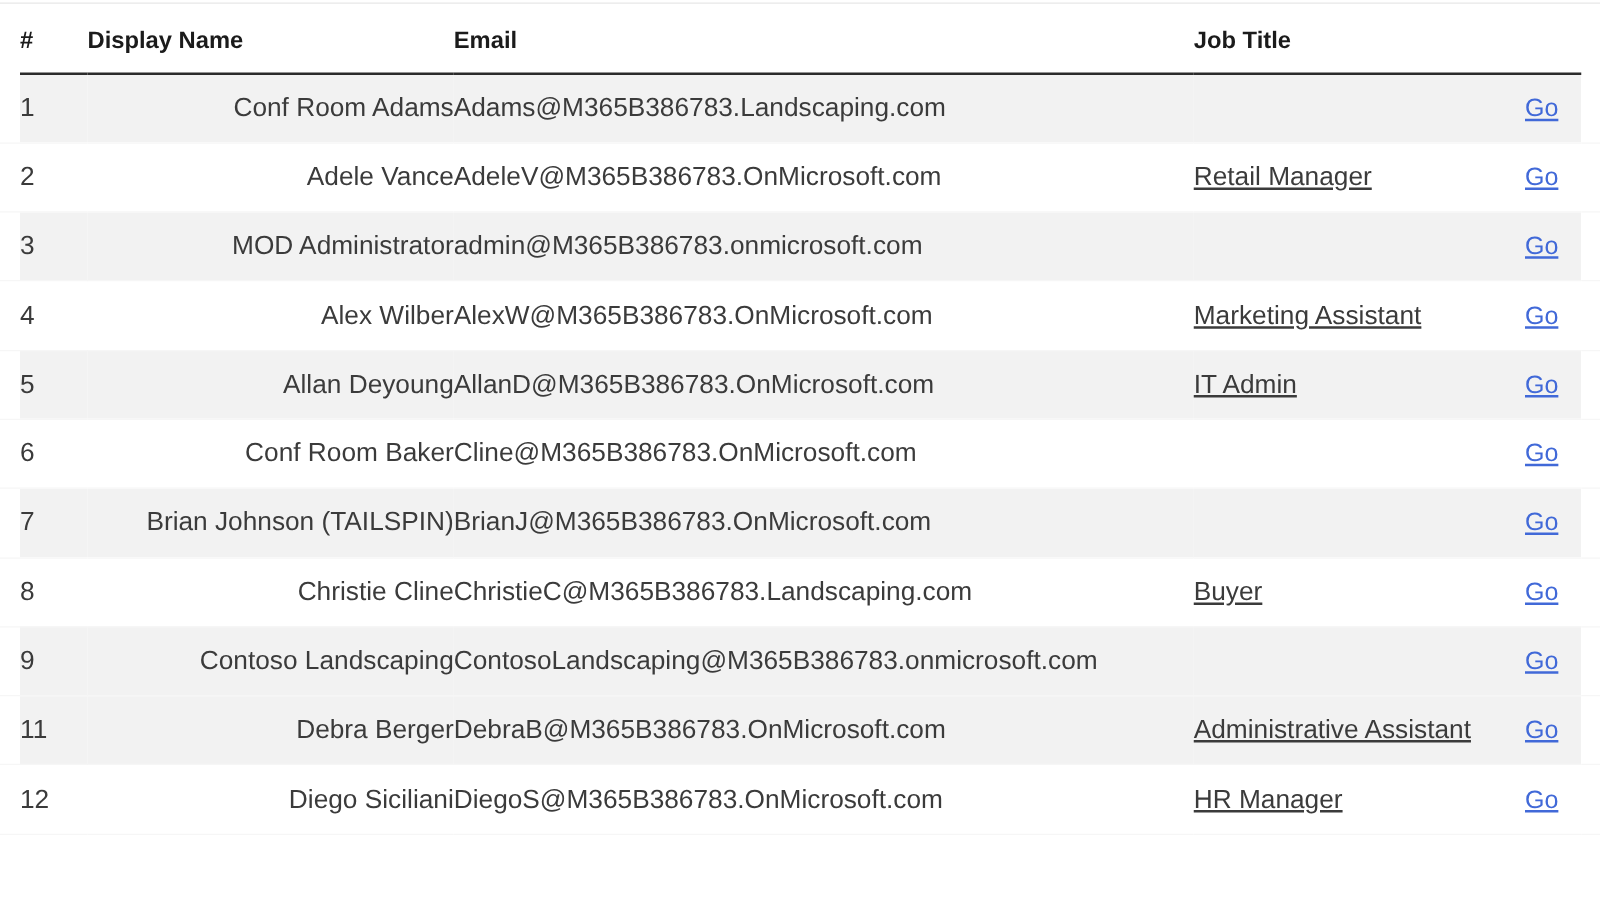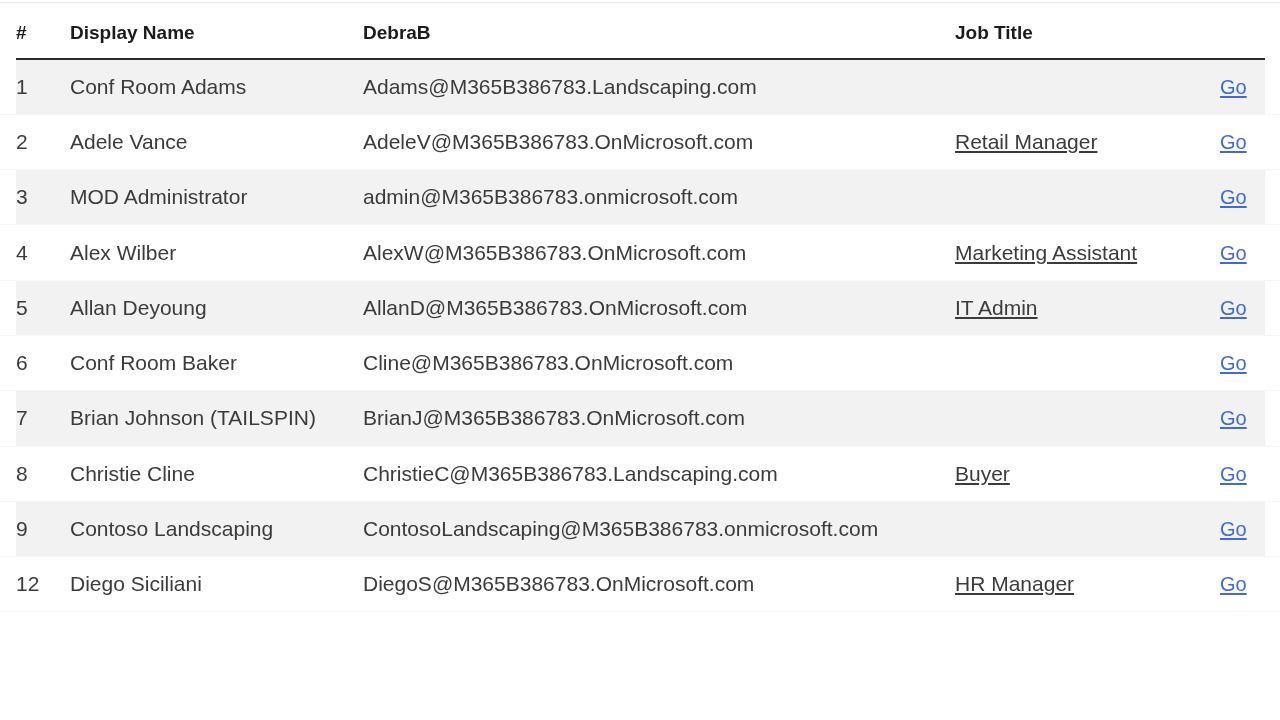--- a/index.html
+++ b/index.html
@@ -80,21 +80,21 @@
     font-size: 21px;
     font-weight: normal;
     color: #3b3b3b;
     padding: 0;
     vertical-align: middle;
     white-space: nowrap;
     border-bottom: 1px solid #f6f6f6;
   }
 
   .cell-idx   { color: #3b3b3b; }
-  .cell-name  { color: #3b3b3b; }
+  .cell-name  { color: #3b3b3b; text-align: right; }
   .cell-email { color: #3b3b3b; }
   .cell-job   { color: #3b3b3b; text-decoration: underline; }
 
   .go-link {
     display: inline-block;
     font-size: 20px;
     color: #4169d8;
     text-decoration: underline;
     text-underline-offset: 2px;
     cursor: pointer;
@@ -116,21 +116,21 @@
       <col class="col-email">
       <col class="col-job">
       <col class="col-action">
       <col class="col-edge-r">
     </colgroup>
     <thead>
       <tr>
         <th class="col-edge"></th>
         <th>#</th>
         <th>Display Name</th>
-        <th>DebraB</th>
+        <th>Email</th>
         <th>Job Title</th>
         <th class="col-action"></th>
         <th class="col-edge"></th>
       </tr>
     </thead>
     <tbody id="table-body">
         <tr class="odd">
           <td class="cell-edge"></td>
           <td class="cell-idx">1</td>
           <td class="cell-name">Conf Room Adams</td>
@@ -204,20 +204,29 @@
         </tr>
         <tr class="odd">
           <td class="cell-edge"></td>
           <td class="cell-idx">9</td>
           <td class="cell-name">Contoso Landscaping</td>
           <td class="cell-email">ContosoLandscaping@M365B386783.onmicrosoft.com</td>
           <td class="cell-job"></td>
           <td class="cell-action"><a class="go-link" href="#">Go</a></td>
           <td class="cell-edge"></td>
         </tr>
+        <tr class="odd">
+          <td class="cell-edge"></td>
+          <td class="cell-idx">11</td>
+          <td class="cell-name">Debra Berger</td>
+          <td class="cell-email">DebraB@M365B386783.OnMicrosoft.com</td>
+          <td class="cell-job">Administrative Assistant</td>
+          <td class="cell-action"><a class="go-link" href="#">Go</a></td>
+          <td class="cell-edge"></td>
+        </tr>
         <tr class="even">
           <td class="cell-edge"></td>
           <td class="cell-idx">12</td>
           <td class="cell-name">Diego Siciliani</td>
           <td class="cell-email">DiegoS@M365B386783.OnMicrosoft.com</td>
           <td class="cell-job">HR Manager</td>
           <td class="cell-action"><a class="go-link" href="#">Go</a></td>
           <td class="cell-edge"></td>
         </tr>
       </tbody>

